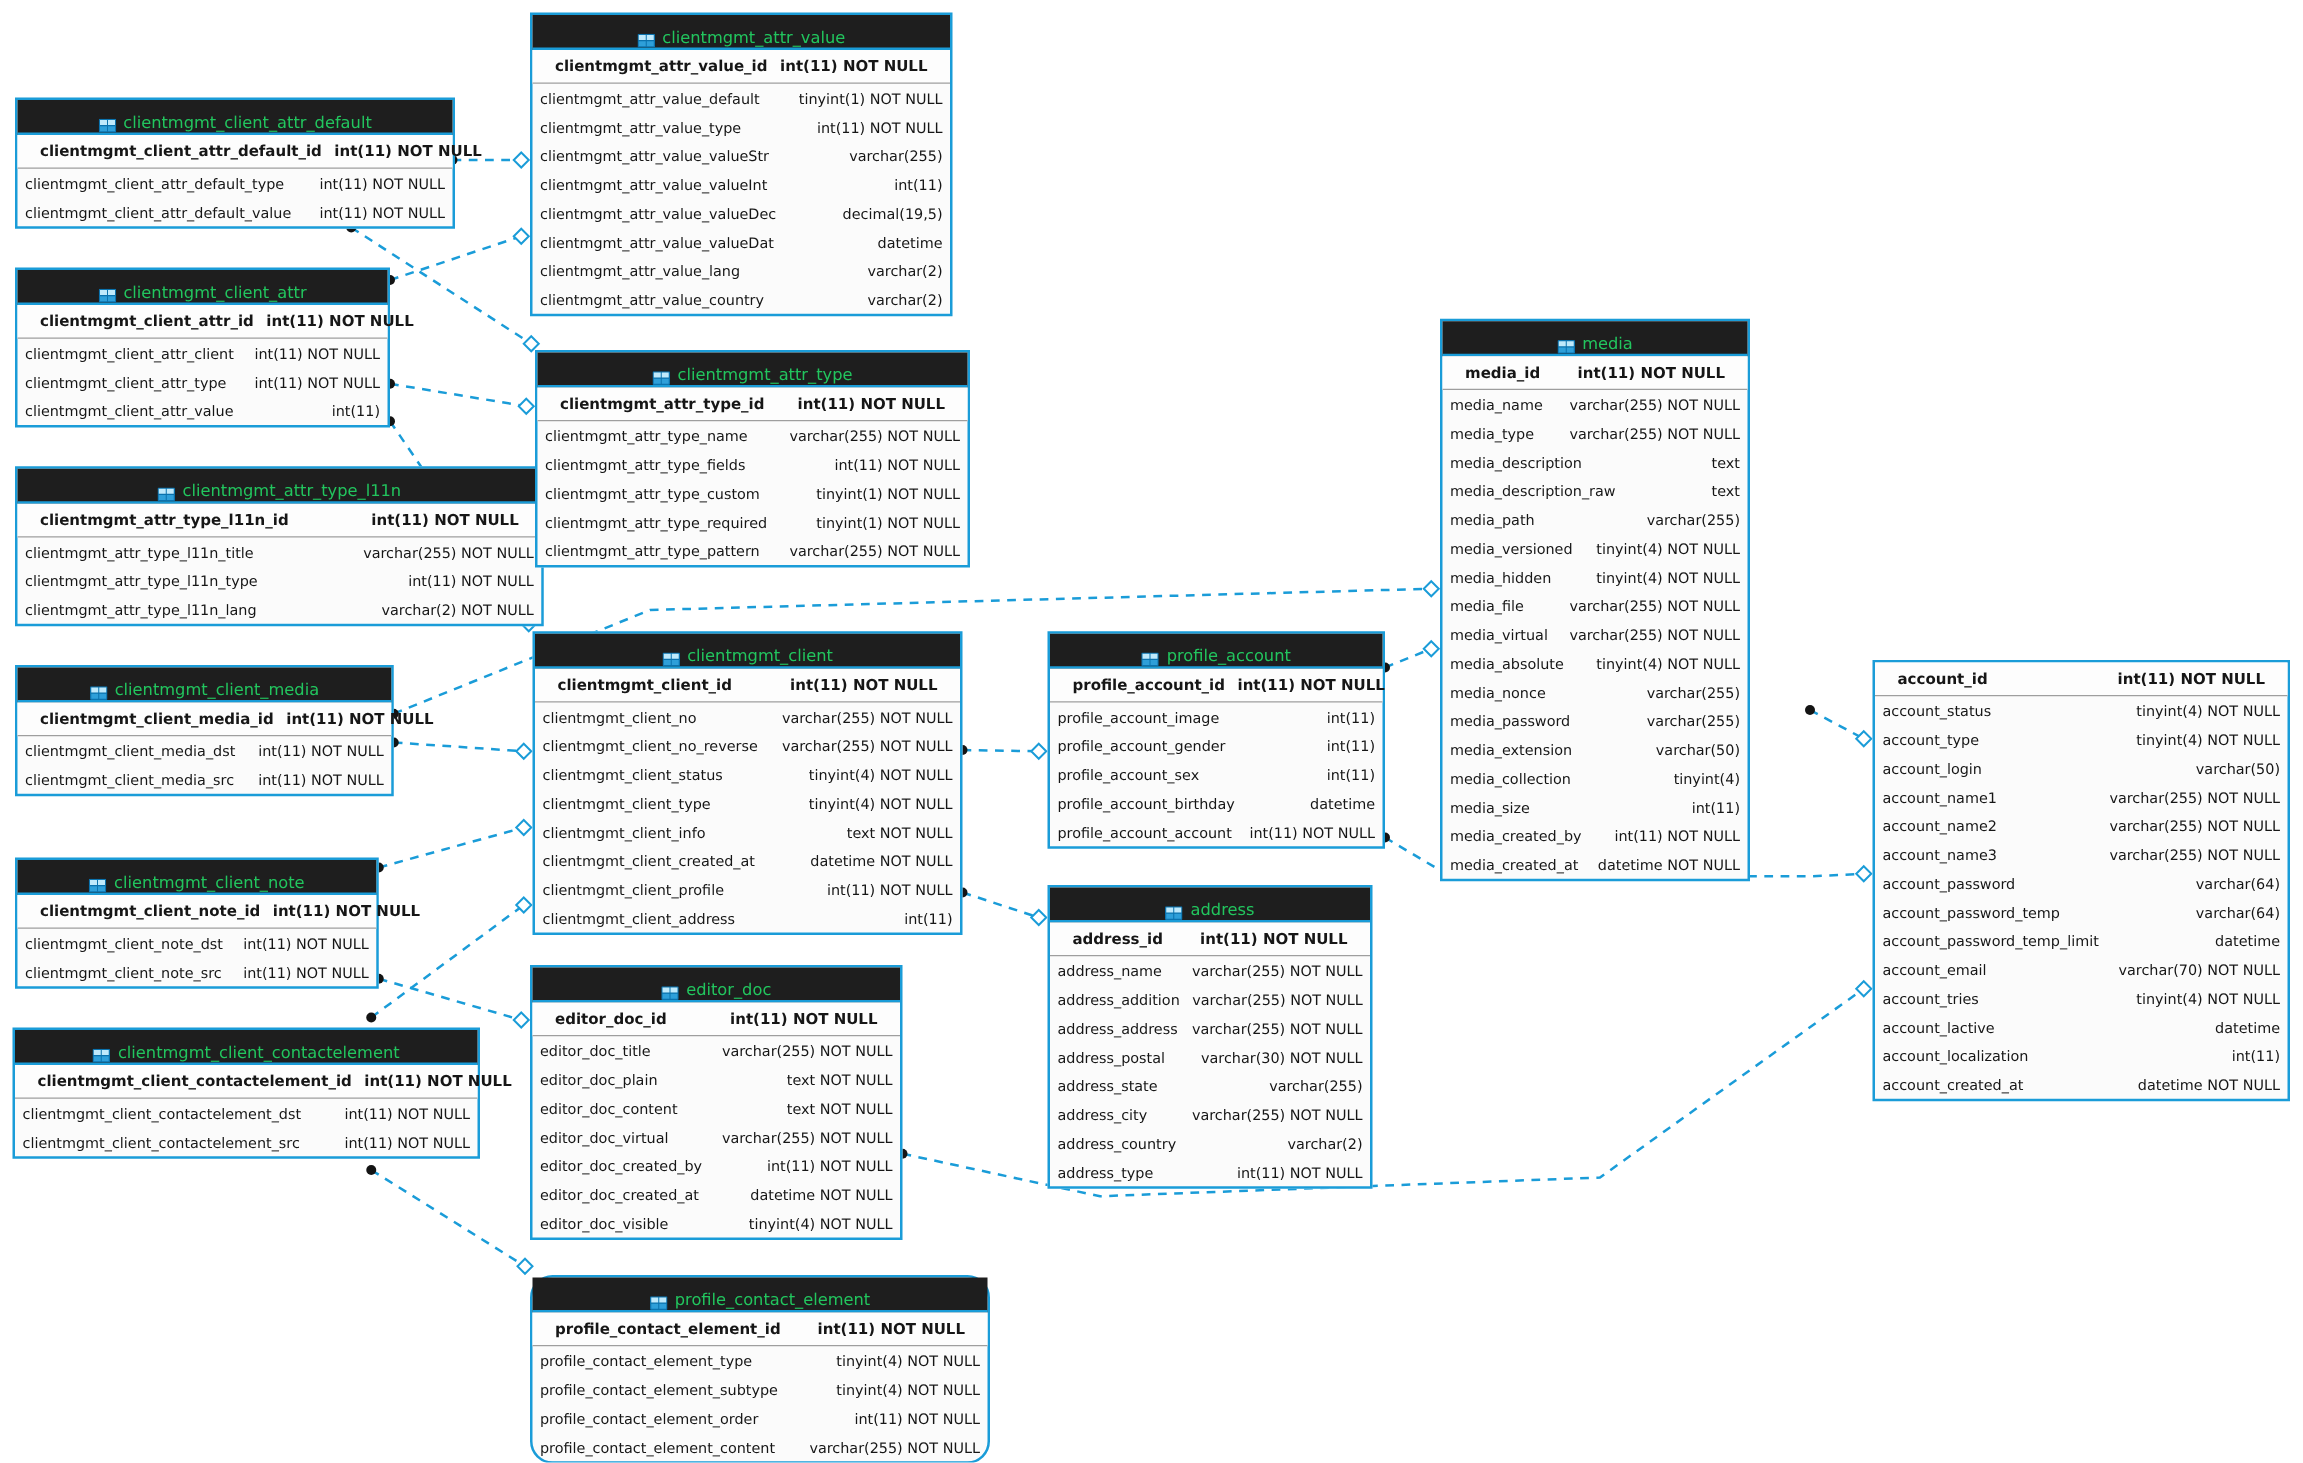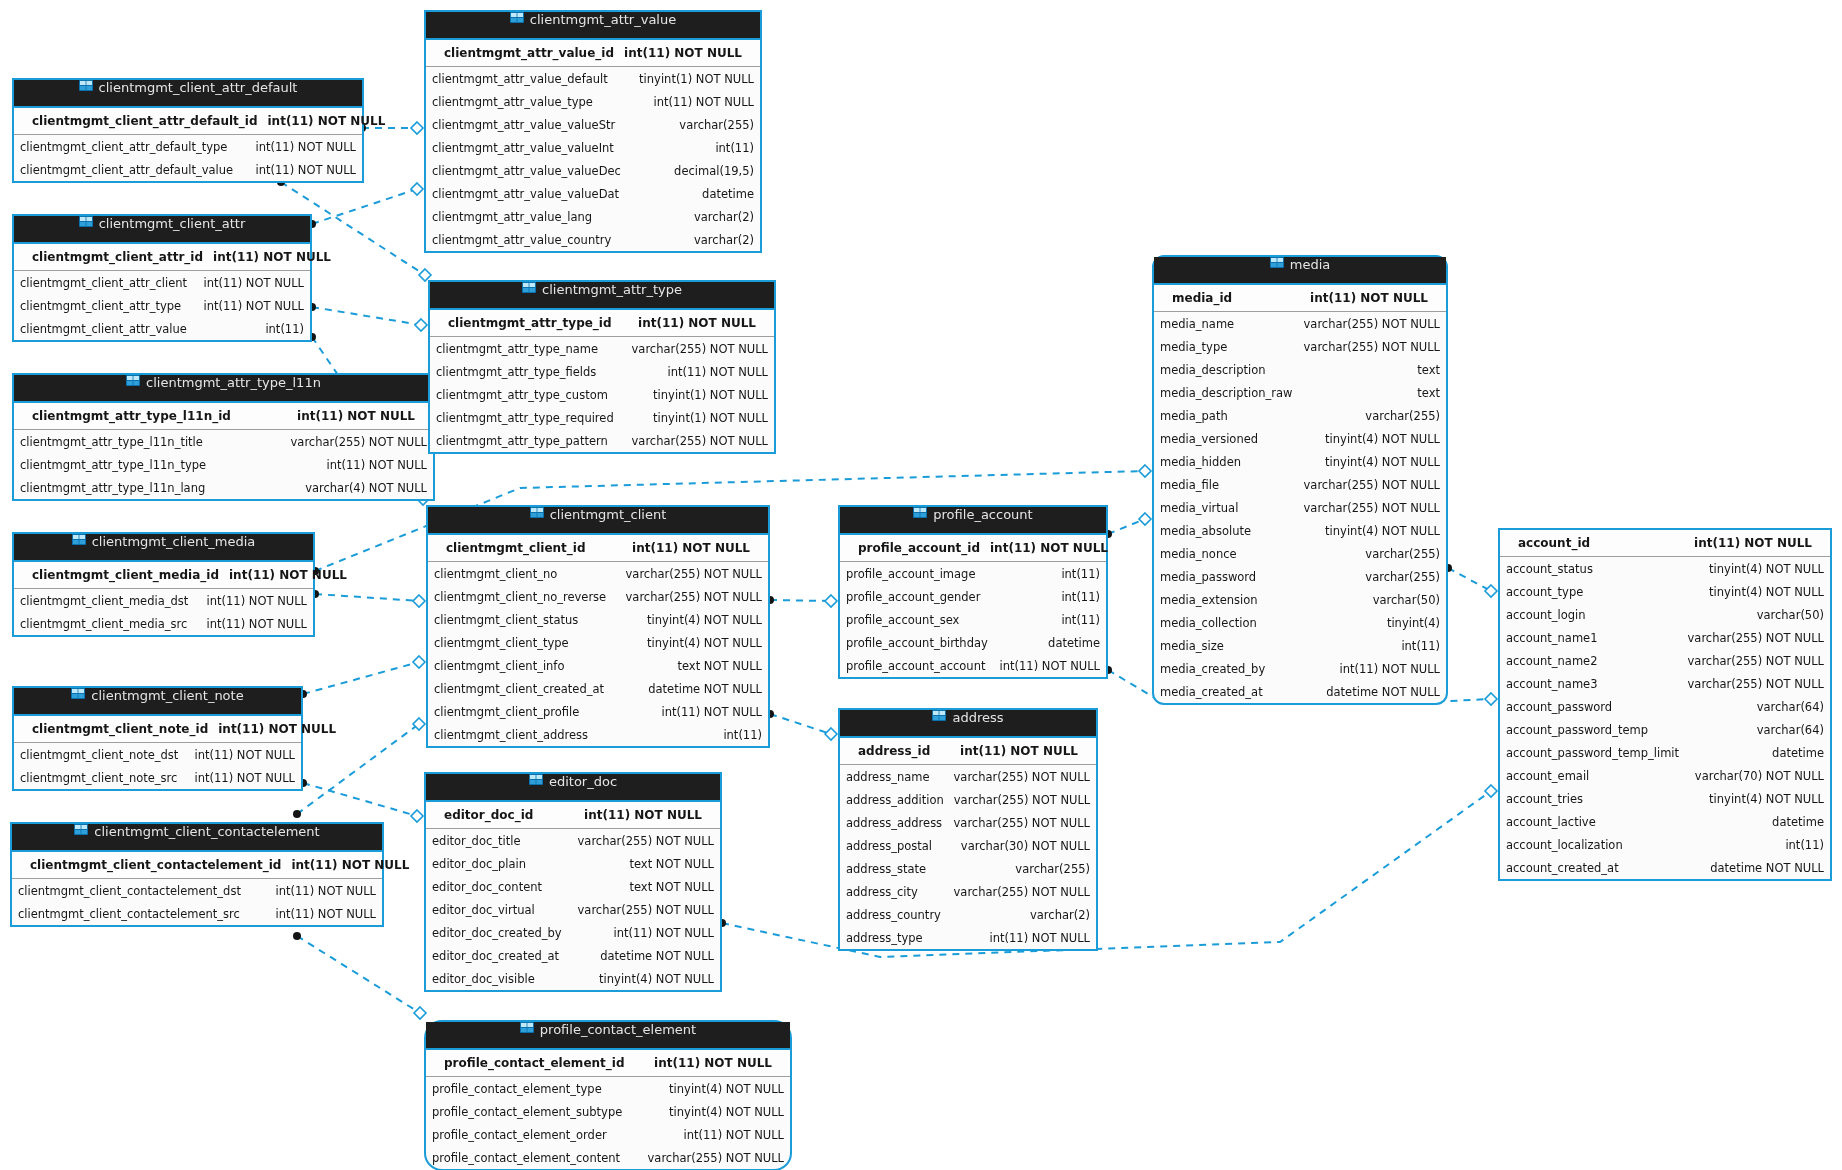--- a/index.html
+++ b/index.html
@@ -20,23 +20,23 @@
   .wire-diamond{fill:#ffffff;stroke:var(--blue);stroke-width:1.6;}
   #tables-layer{position:absolute;left:0;top:0;width:100%;height:100%;z-index:1;}
   .db-table{
     position:absolute;
     background:var(--row-bg);
     border:2px solid var(--blue);
     box-sizing:border-box;
   }
   .db-table-header{
     background:var(--header-bg);
-    color:#e5e5e5;
+    color:#22c55e;
     height:26px;
-    display:flex;align-items:flex-start;justify-content:center;gap:6px;
+    display:flex;align-items:flex-end;justify-content:center;gap:6px;
     font-size:13px;
     border-bottom:2px solid var(--blue);
     white-space:nowrap;
   }
   .tbl-icon{display:inline-flex;align-items:center;}
   .pk-row{
     height:26px;
     display:flex;align-items:center;justify-content:space-between;
     padding:0 18px;
     font-weight:bold;font-size:12px;color:var(--ink);
@@ -247,21 +247,21 @@
         <div class="field-row">
     <span class="f-name">clientmgmt_attr_type_l11n_title</span>
     <span class="f-type">varchar(255) NOT NULL</span>
   </div>
         <div class="field-row">
     <span class="f-name">clientmgmt_attr_type_l11n_type</span>
     <span class="f-type">int(11) NOT NULL</span>
   </div>
         <div class="field-row">
     <span class="f-name">clientmgmt_attr_type_l11n_lang</span>
-    <span class="f-type">varchar(4) NOT NULL</span>
+    <span class="f-type">varchar(2) NOT NULL</span>
   </div>
       </div>
   </div>
     <div class="db-table" style="left: 12px; top: 532px; width: 303px;">
     <div class="db-table-header">
       <span class="tbl-icon">
         <svg width="14" height="11" viewBox="0 0 14 11">
           <rect x="0" y="0" width="14" height="11" rx="1" fill="#0b72ad"></rect>
           <rect x="1" y="1" width="5.6" height="4" fill="#bfe9fb"></rect>
           <rect x="7.4" y="1" width="5.6" height="4" fill="#bfe9fb"></rect>
@@ -603,21 +603,21 @@
         <div class="field-row">
     <span class="f-name">address_country</span>
     <span class="f-type">varchar(2)</span>
   </div>
         <div class="field-row">
     <span class="f-name">address_type</span>
     <span class="f-type">int(11) NOT NULL</span>
   </div>
       </div>
   </div>
-    <div class="db-table" style="left: 1152px; top: 255px; width: 296px; border-radius: 12px;">
+    <div class="db-table" style="left: 1152px; top: 255px; width: 248px;">
     <div class="db-table-header">
       <span class="tbl-icon">
         <svg width="14" height="11" viewBox="0 0 14 11">
           <rect x="0" y="0" width="14" height="11" rx="1" fill="#0b72ad"></rect>
           <rect x="1" y="1" width="5.6" height="4" fill="#bfe9fb"></rect>
           <rect x="7.4" y="1" width="5.6" height="4" fill="#bfe9fb"></rect>
           <rect x="1" y="6" width="5.6" height="4" fill="#2e9fd9"></rect>
           <rect x="7.4" y="6" width="5.6" height="4" fill="#2e9fd9"></rect>
         </svg>
       </span>

